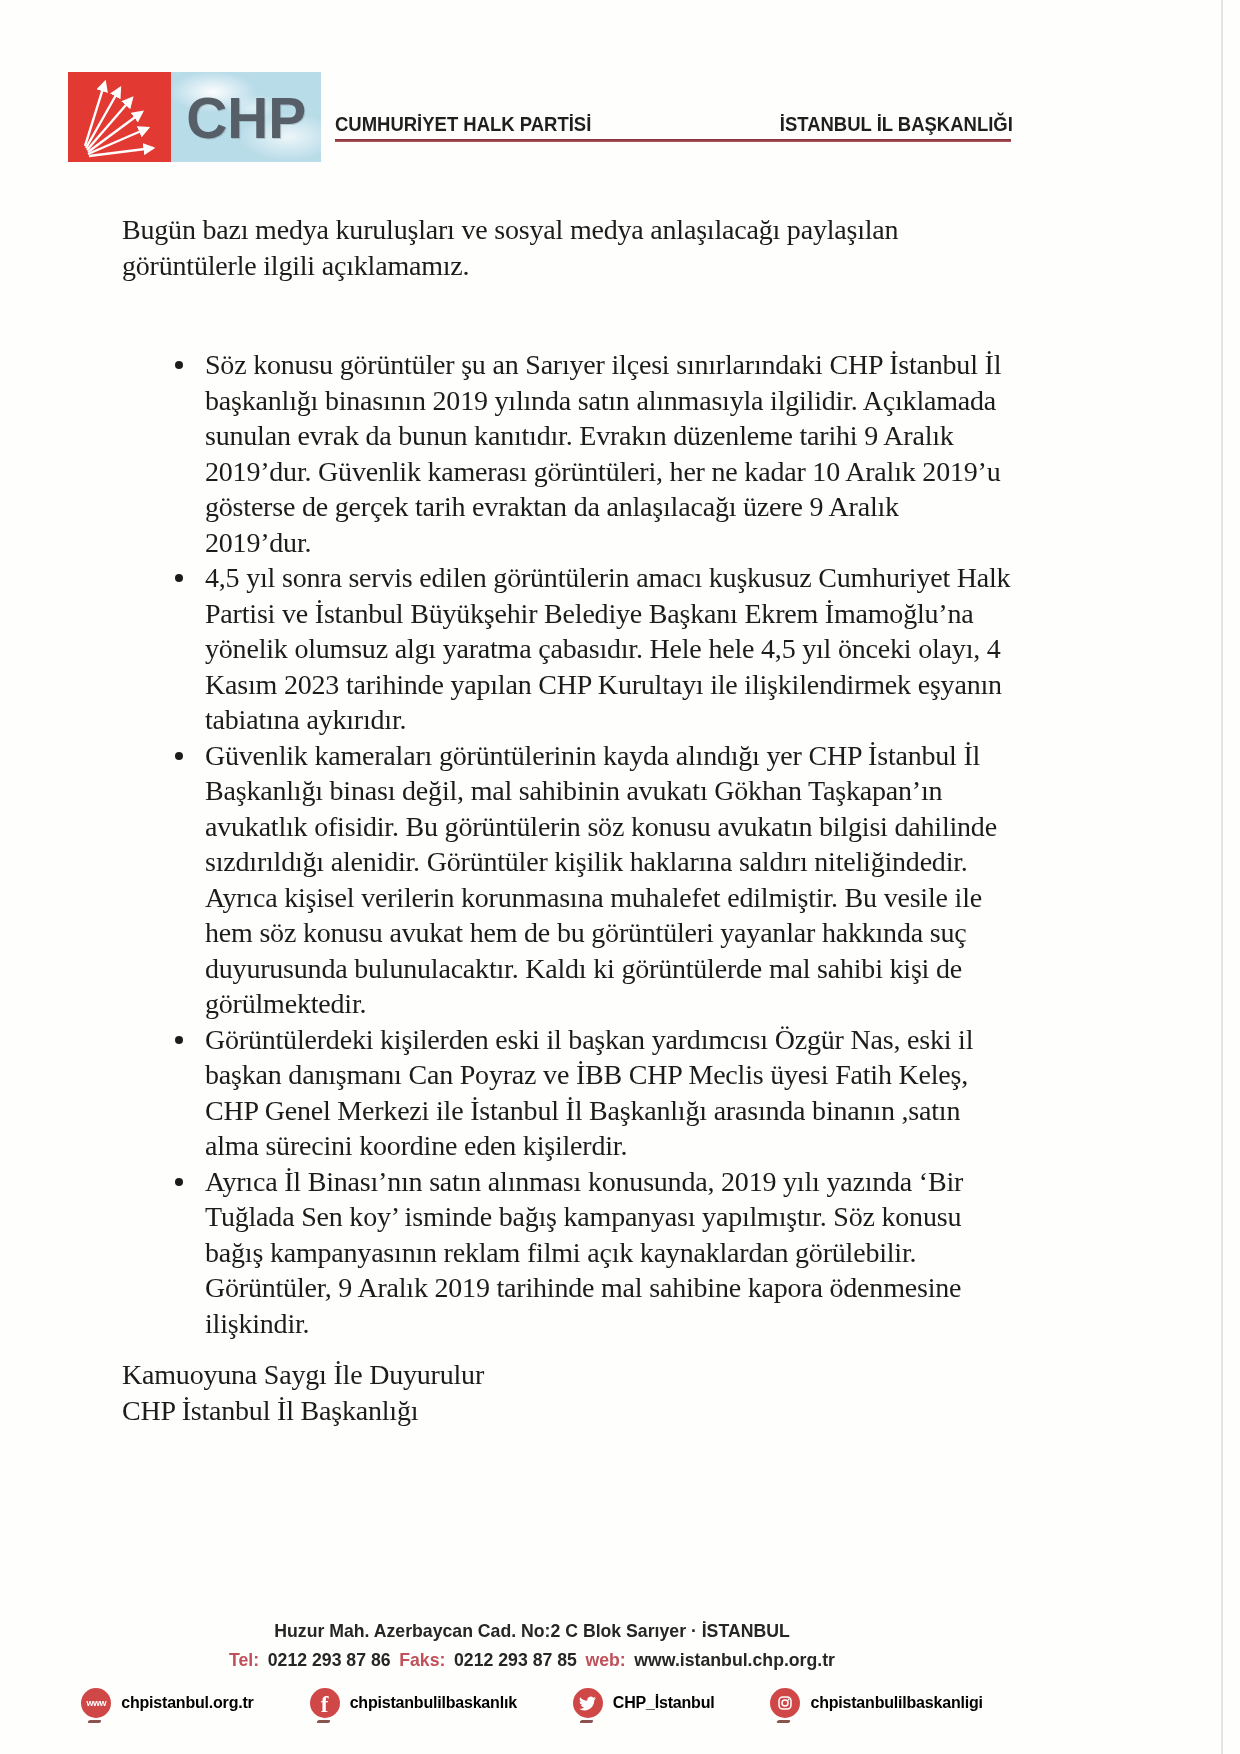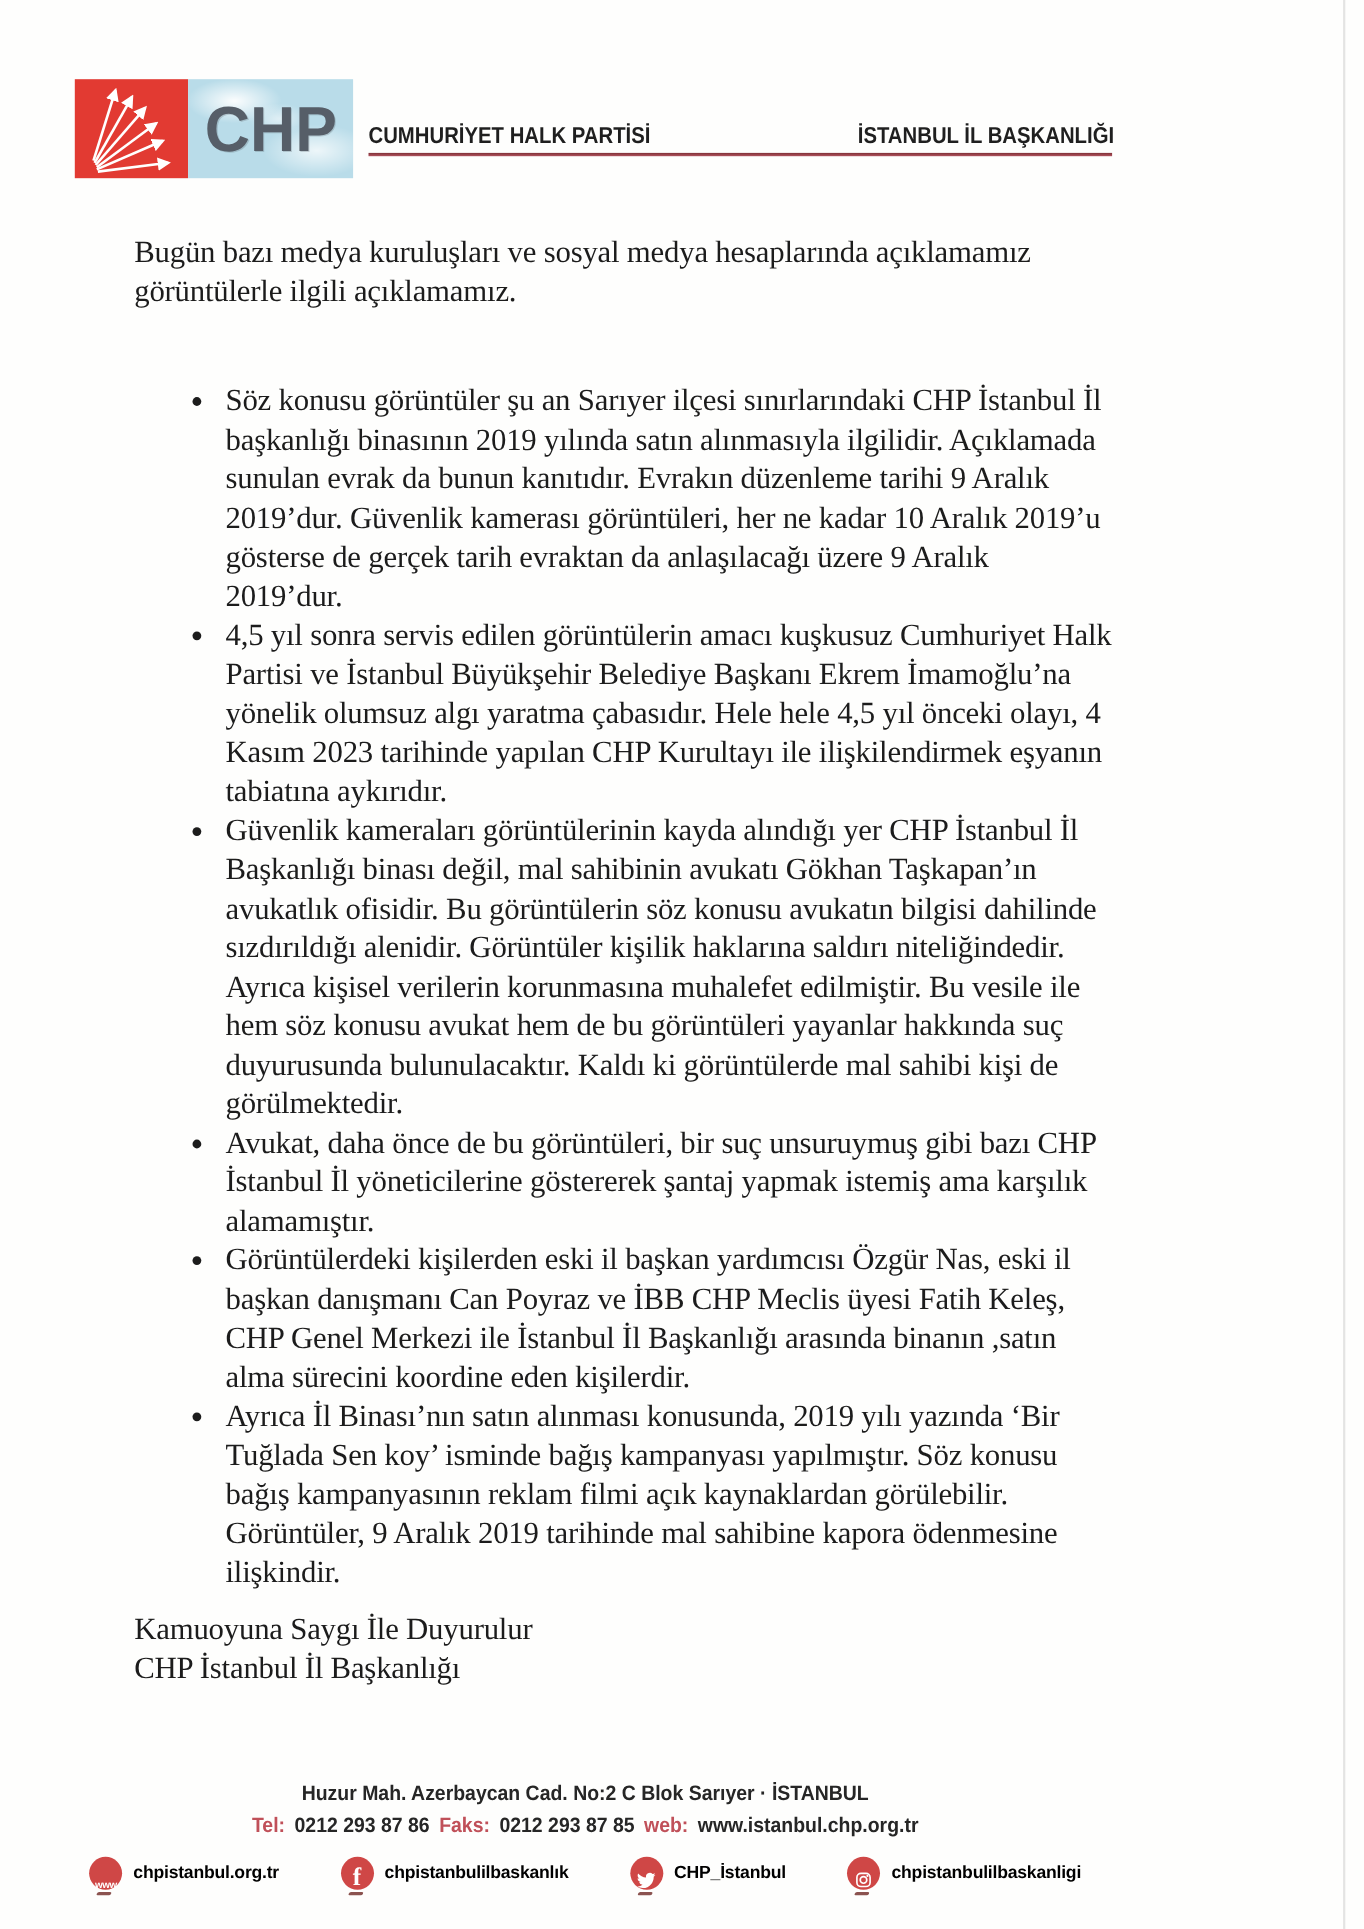--- a/index.html
+++ b/index.html
@@ -53,21 +53,21 @@
   .footer { position:absolute; left:0; top:1620px; width:1064px; text-align:center;
             font-family:"Liberation Sans", sans-serif; }
   .address { font-size:19px; font-weight:bold; color:#262626; transform:scaleX(.93); }
   .contact { font-size:19px; font-weight:bold; color:#262626; margin-top:7px; transform:scaleX(.93); }
   .contact .red { color:var(--label-red,#c05059); font-weight:600; }
   .contact span { margin:0 2px; }
   .social { margin-top:17px; display:flex; justify-content:center; align-items:center; gap:56px; }
   .social-item { display:flex; align-items:center; gap:10px; }
   .sicon { position:relative; width:30px; height:30px; border-radius:50%;
            background:var(--icon-red,#cf4746); color:#fff;
-           display:flex; align-items:flex-end; justify-content:center; flex:0 0 auto; }
+           display:flex; align-items:center; justify-content:center; flex:0 0 auto; }
   .sicon::after { content:""; position:absolute; bottom:-5px; left:7px; width:13px; height:3px;
                   background:#6e2824; border-radius:2px; transform:skewX(-24deg); opacity:.8; }
   .www-txt { font-size:9px; font-weight:bold; letter-spacing:-.5px; font-family:"Liberation Sans",sans-serif; }
   .fb-f    { font-family:"Liberation Serif", serif; font-size:23px; font-weight:bold; line-height:1; margin-top:3px; }
   .slabel  { font-size:16px; font-weight:bold; color:#000000; letter-spacing:-.2px; }
 </style>
 </head>
 <body>
 
 <div class="page">
@@ -97,26 +97,25 @@
       </div>
     </div>
     <div class="header-titles">
       <span class="org">CUMHURİYET HALK PARTİSİ</span>
       <span class="branch">İSTANBUL İL BAŞKANLIĞI</span>
       <div class="rule"></div>
     </div>
   </header>
 
   <main class="content">
-    <p class="intro">Bugün bazı medya kuruluşları ve sosyal medya hesaplarında açıklamamız görüntülerle ilgili açıklamamız.</p>
+    <p class="intro">Bugün bazı medya kuruluşları ve sosyal medya anlaşılacağı paylaşılan görüntülerle ilgili açıklamamız.</p>
     <ul class="bullets">
       <li>Söz konusu görüntüler şu an Sarıyer ilçesi sınırlarındaki CHP İstanbul İl başkanlığı binasının 2019 yılında satın alınmasıyla ilgilidir. Açıklamada sunulan evrak da bunun kanıtıdır. Evrakın düzenleme tarihi 9 Aralık 2019’dur. Güvenlik kamerası görüntüleri, her ne kadar 10 Aralık 2019’u gösterse de gerçek tarih evraktan da anlaşılacağı üzere 9 Aralık 2019’dur.</li>
       <li>4,5 yıl sonra servis edilen görüntülerin amacı kuşkusuz Cumhuriyet Halk Partisi ve İstanbul Büyükşehir Belediye Başkanı Ekrem İmamoğlu’na yönelik olumsuz algı yaratma çabasıdır. Hele hele 4,5 yıl önceki olayı, 4 Kasım 2023 tarihinde yapılan CHP Kurultayı ile ilişkilendirmek eşyanın tabiatına aykırıdır.</li>
       <li>Güvenlik kameraları görüntülerinin kayda alındığı yer CHP İstanbul İl Başkanlığı binası değil, mal sahibinin avukatı Gökhan Taşkapan’ın avukatlık ofisidir. Bu görüntülerin söz konusu avukatın bilgisi dahilinde sızdırıldığı alenidir. Görüntüler kişilik haklarına saldırı niteliğindedir. Ayrıca kişisel verilerin korunmasına muhalefet edilmiştir. Bu vesile ile hem söz konusu avukat hem de bu görüntüleri yayanlar hakkında suç duyurusunda bulunulacaktır. Kaldı ki görüntülerde mal sahibi kişi de görülmektedir.</li>
-      <li>Avukat, daha önce de bu görüntüleri, bir suç unsuruymuş gibi bazı CHP İstanbul İl yöneticilerine göstererek şantaj yapmak istemiş ama karşılık alamamıştır.</li>
       <li>Görüntülerdeki kişilerden eski il başkan yardımcısı Özgür Nas, eski il başkan danışmanı Can Poyraz ve İBB CHP Meclis üyesi Fatih Keleş, CHP Genel Merkezi ile İstanbul İl Başkanlığı arasında binanın ,satın alma sürecini koordine eden kişilerdir.</li>
       <li>Ayrıca İl Binası’nın satın alınması konusunda, 2019 yılı yazında ‘Bir Tuğlada Sen koy’ isminde bağış kampanyası yapılmıştır. Söz konusu bağış kampanyasının reklam filmi açık kaynaklardan görülebilir. Görüntüler, 9 Aralık 2019 tarihinde mal sahibine kapora ödenmesine ilişkindir.</li>
     </ul>
     <p class="closing">Kamuoyuna Saygı İle Duyurulur</p>
     <p class="closing">CHP İstanbul İl Başkanlığı</p>
   </main>
 
   <footer class="footer">
     <div class="address">Huzur Mah. Azerbaycan Cad. No:2 C Blok Sarıyer · İSTANBUL</div>
     <div class="contact">

